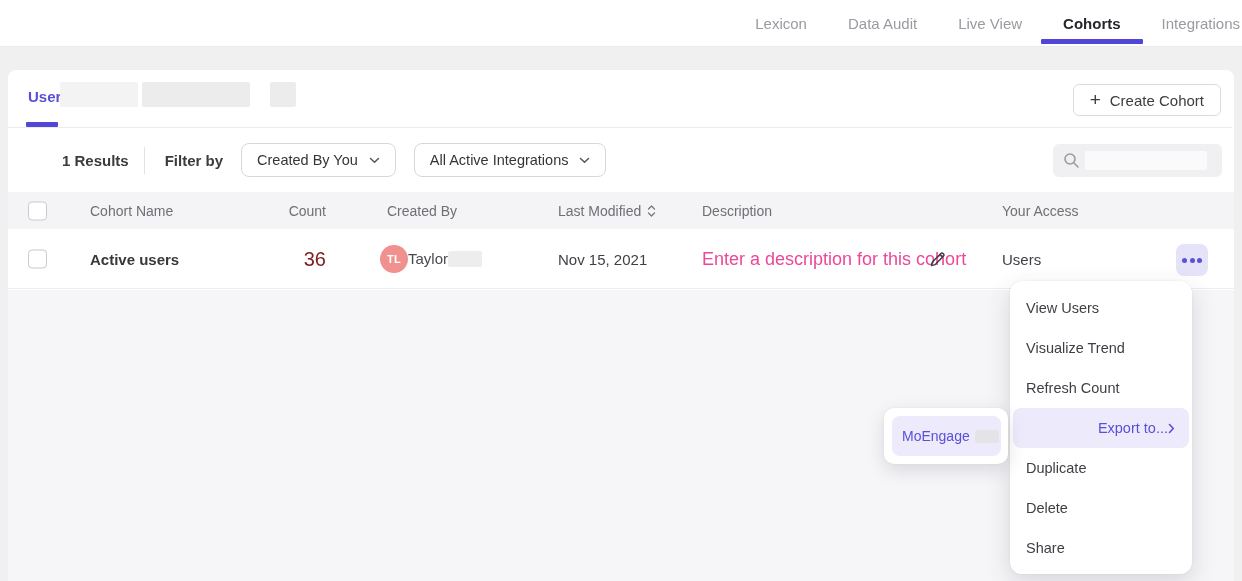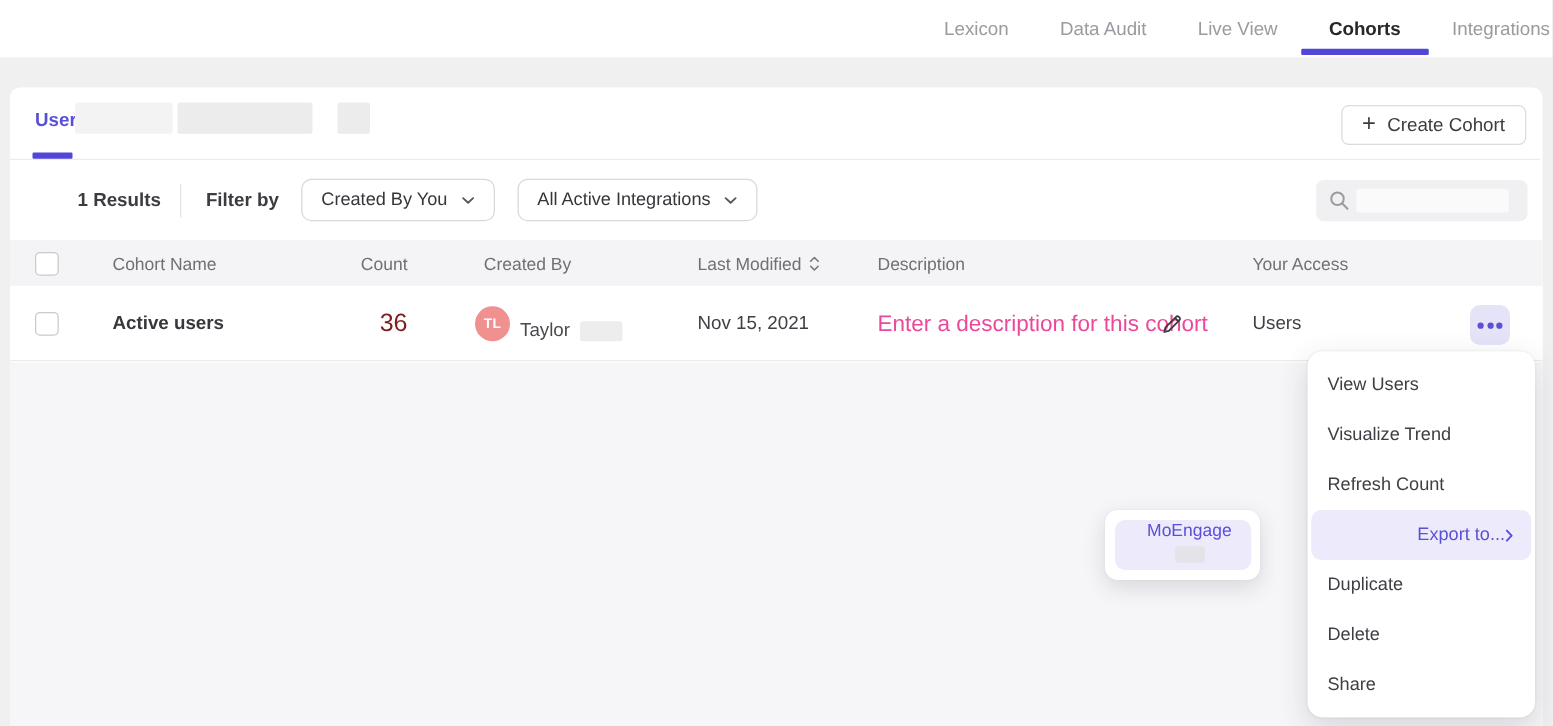--- a/index.html
+++ b/index.html
@@ -79,21 +79,21 @@
   .col-name   { left:82px; }
   .col-count  { left:222px; width:96px; text-align:right; }
   .col-creator{ left:379px; }
   .col-date   { left:550px; }
   .col-desc   { left:694px; }
   .col-access { left:994px; }
   .sort-icon { display:inline-block; vertical-align:-2px; margin-left:6px; }
 
   .cohort-name { font-size:15px; font-weight:700; color:#38383c; cursor:pointer; }
   .count-val   { font-size:20px; color:#7f1d1d; }
-  .creator-wrap{ left:372px; display:flex; align-items:flex-end; gap:8px; }
+  .creator-wrap{ left:372px; display:flex; align-items:center; gap:0; }
   .avatar {
     width:28px; height:28px; border-radius:50%; background:#f0908f;
     display:flex; align-items:center; justify-content:center;
     color:#fff; font-size:11px; font-weight:700; letter-spacing:.3px;
   }
   .creator-name { font-size:15px; color:#4a4a50; }
   .creator-redact { width:34px; height:16px; background:#ededee; border-radius:2px; }
   .date-val { font-size:15px; color:#3f3f45; }
   .desc-placeholder { font-size:18px; color:#ec4899; cursor:text; }
   .pencil-btn { position:absolute; left:920px; top:21px; cursor:pointer; background:none; border:none; }
@@ -104,21 +104,20 @@
     display:flex; align-items:center; justify-content:center; gap:2.5px;
   }
   .kebab-btn i { width:5px; height:5px; border-radius:50%; background:#5a50d9; display:block; }
 
   
   .ctx-menu {
     position:absolute; left:1010px; top:281px; width:182px;
     background:#fff; border-radius:12px; padding:7px 0 6px;
     box-shadow:0 8px 24px rgba(50,50,75,.16), 0 0 2px rgba(0,0,0,.08);
     z-index:20;
-    margin-left:36px;
   }
   .ctx-item {
     height:40px; display:flex; align-items:center; padding:0 14px 0 16px;
     font-size:14.5px; color:#3e3e44; cursor:pointer;
   }
   .ctx-item.highlighted {
     background:#edebfb; color:#5a4fd8; border-radius:8px;
     margin:0 3px; padding-left:13px; justify-content:flex-end;
   }
 
@@ -126,21 +125,21 @@
   .sub-menu {
     position:absolute; left:884px; top:408px; width:124px; height:56px;
     background:#fff; border-radius:10px;
     box-shadow:0 6px 18px rgba(50,50,75,.15), 0 0 2px rgba(0,0,0,.07);
     z-index:21;
   }
   .sub-item {
     position:absolute; left:8px; top:8px; right:7px; bottom:8px;
     background:#edebfb; border-radius:8px;
     display:flex; align-items:center; padding-left:10px; gap:5px;
-    font-size:14px; color:#5a4fd8; cursor:pointer;flex-direction:column;
+    font-size:14px; color:#5a4fd8; cursor:pointer;
   }
   .sub-redact { width:24px; height:13px; background:#e4e4e8; border-radius:2px; }
 </style>
 </head>
 <body>
 
 <div id="screen">
 
   <nav class="topnav">
     <div class="topnav-tab">Lexicon</div>

